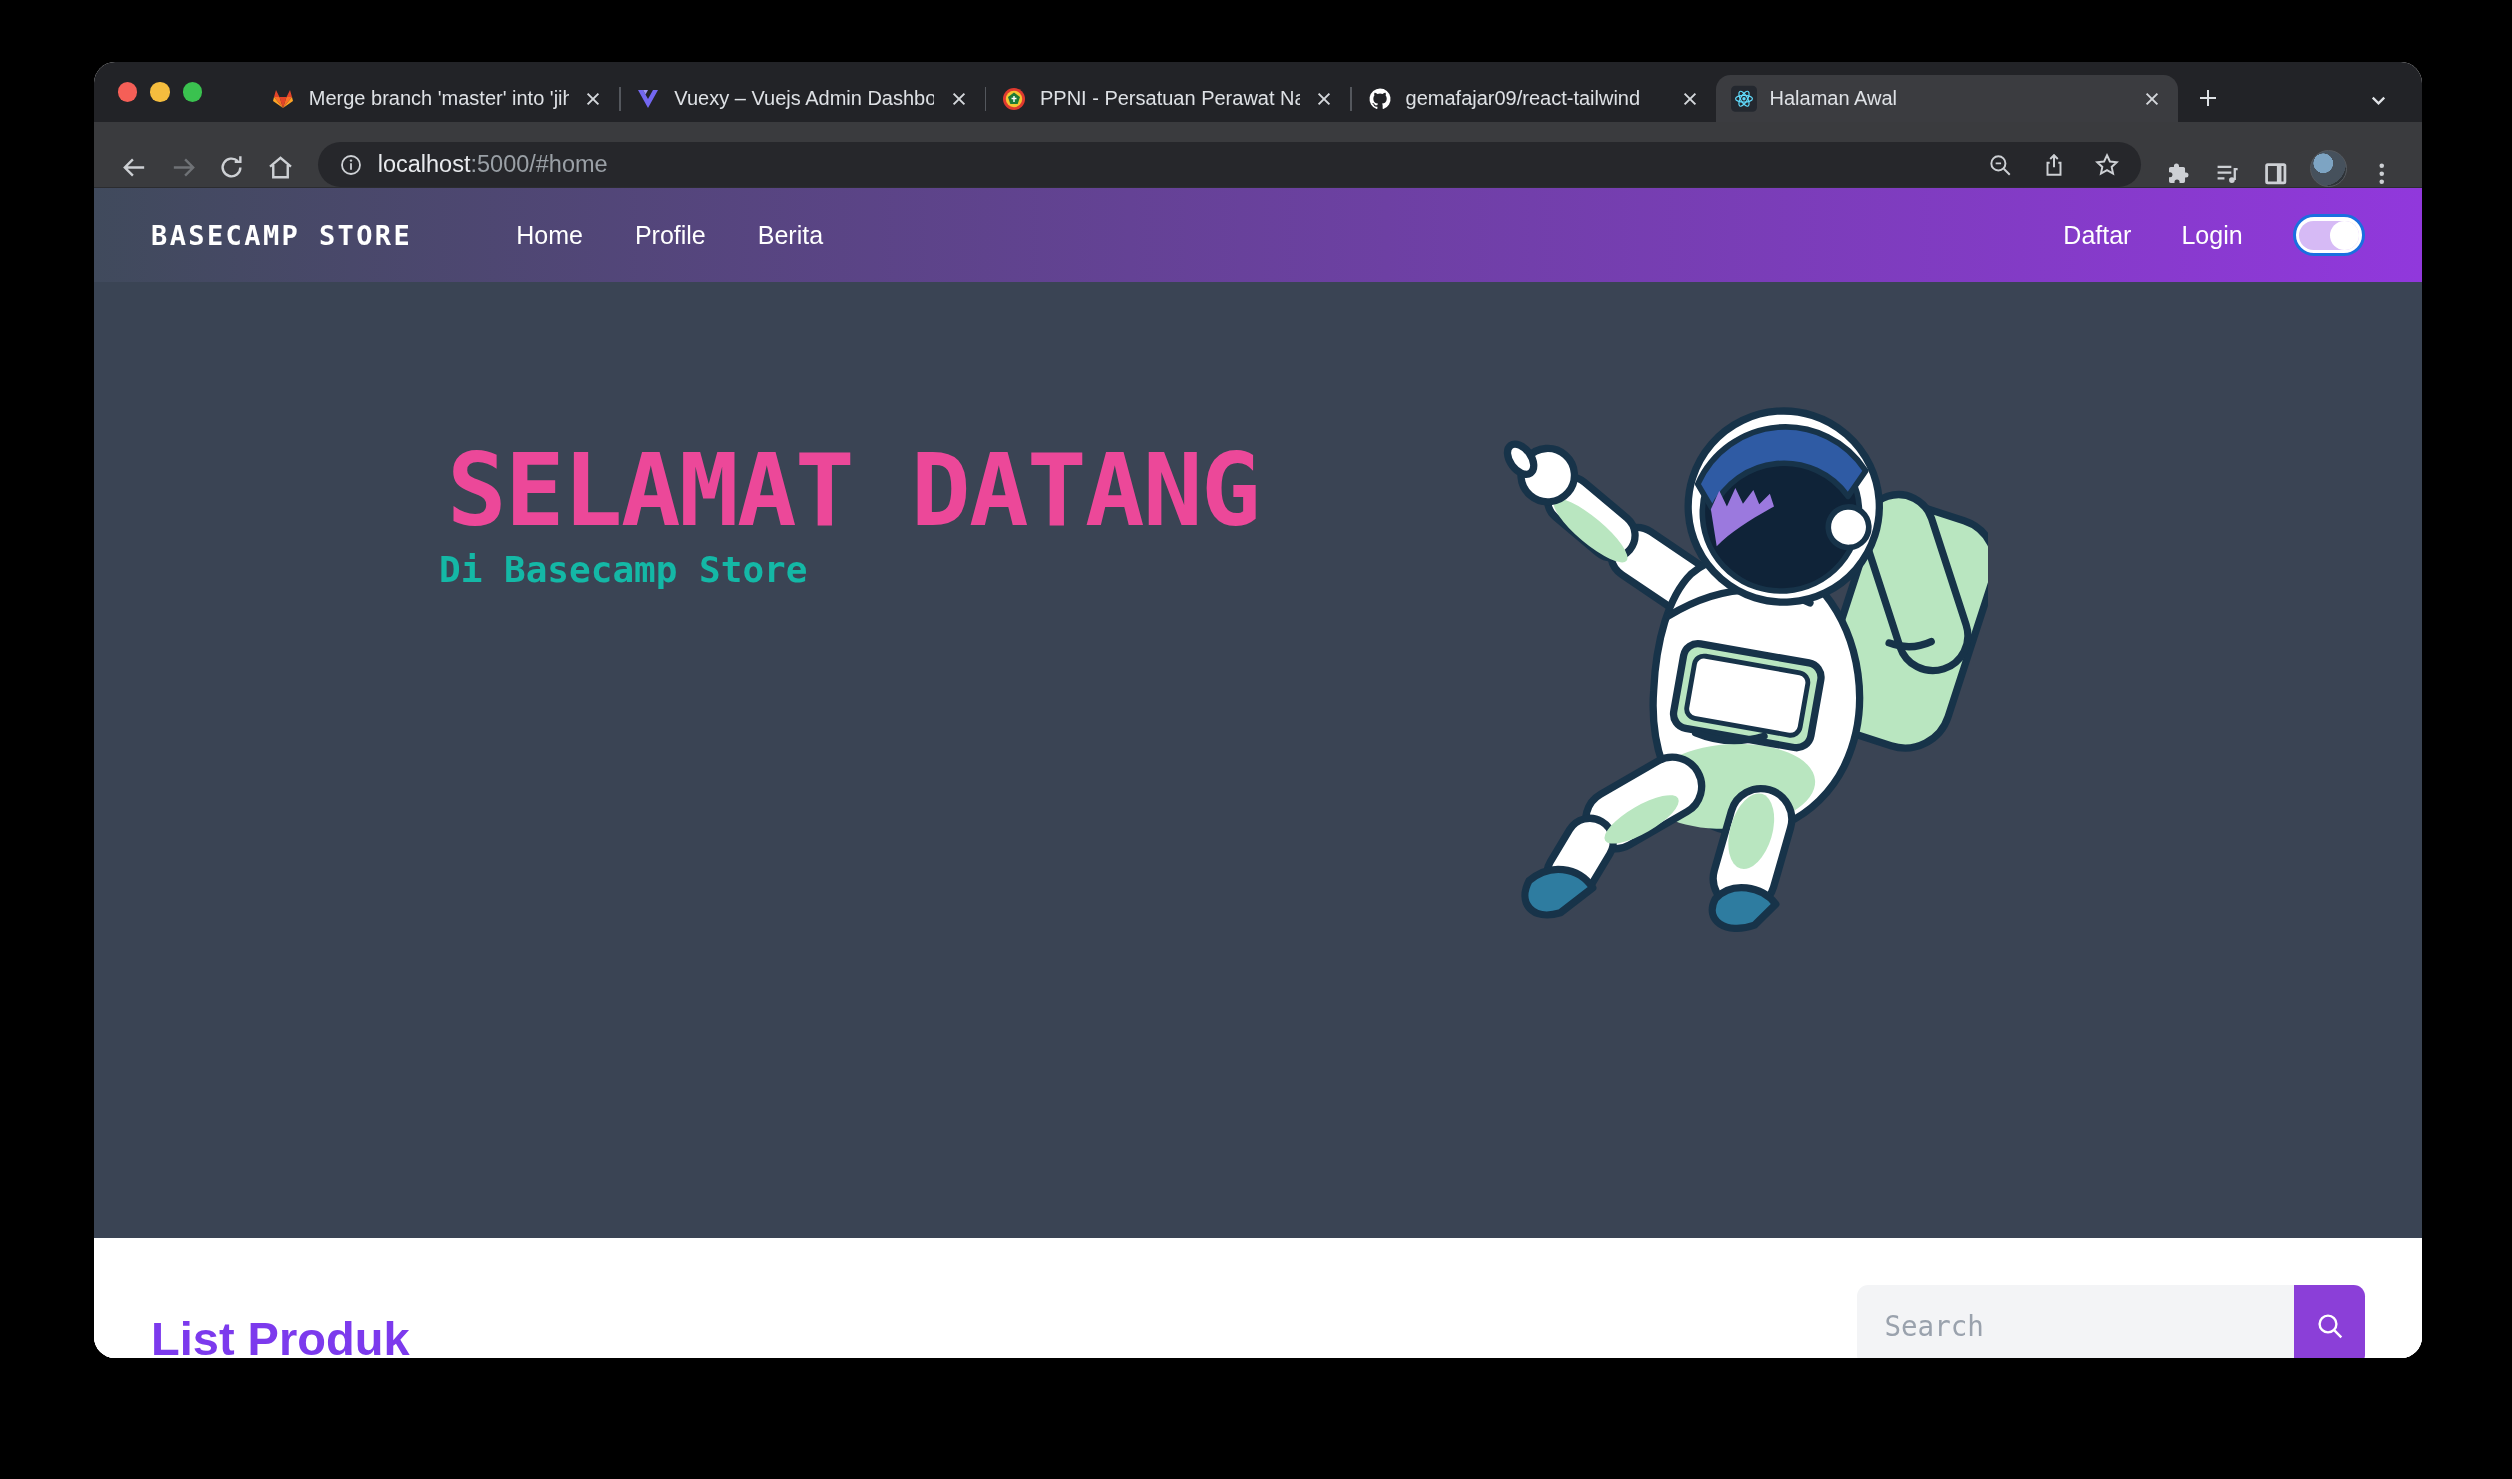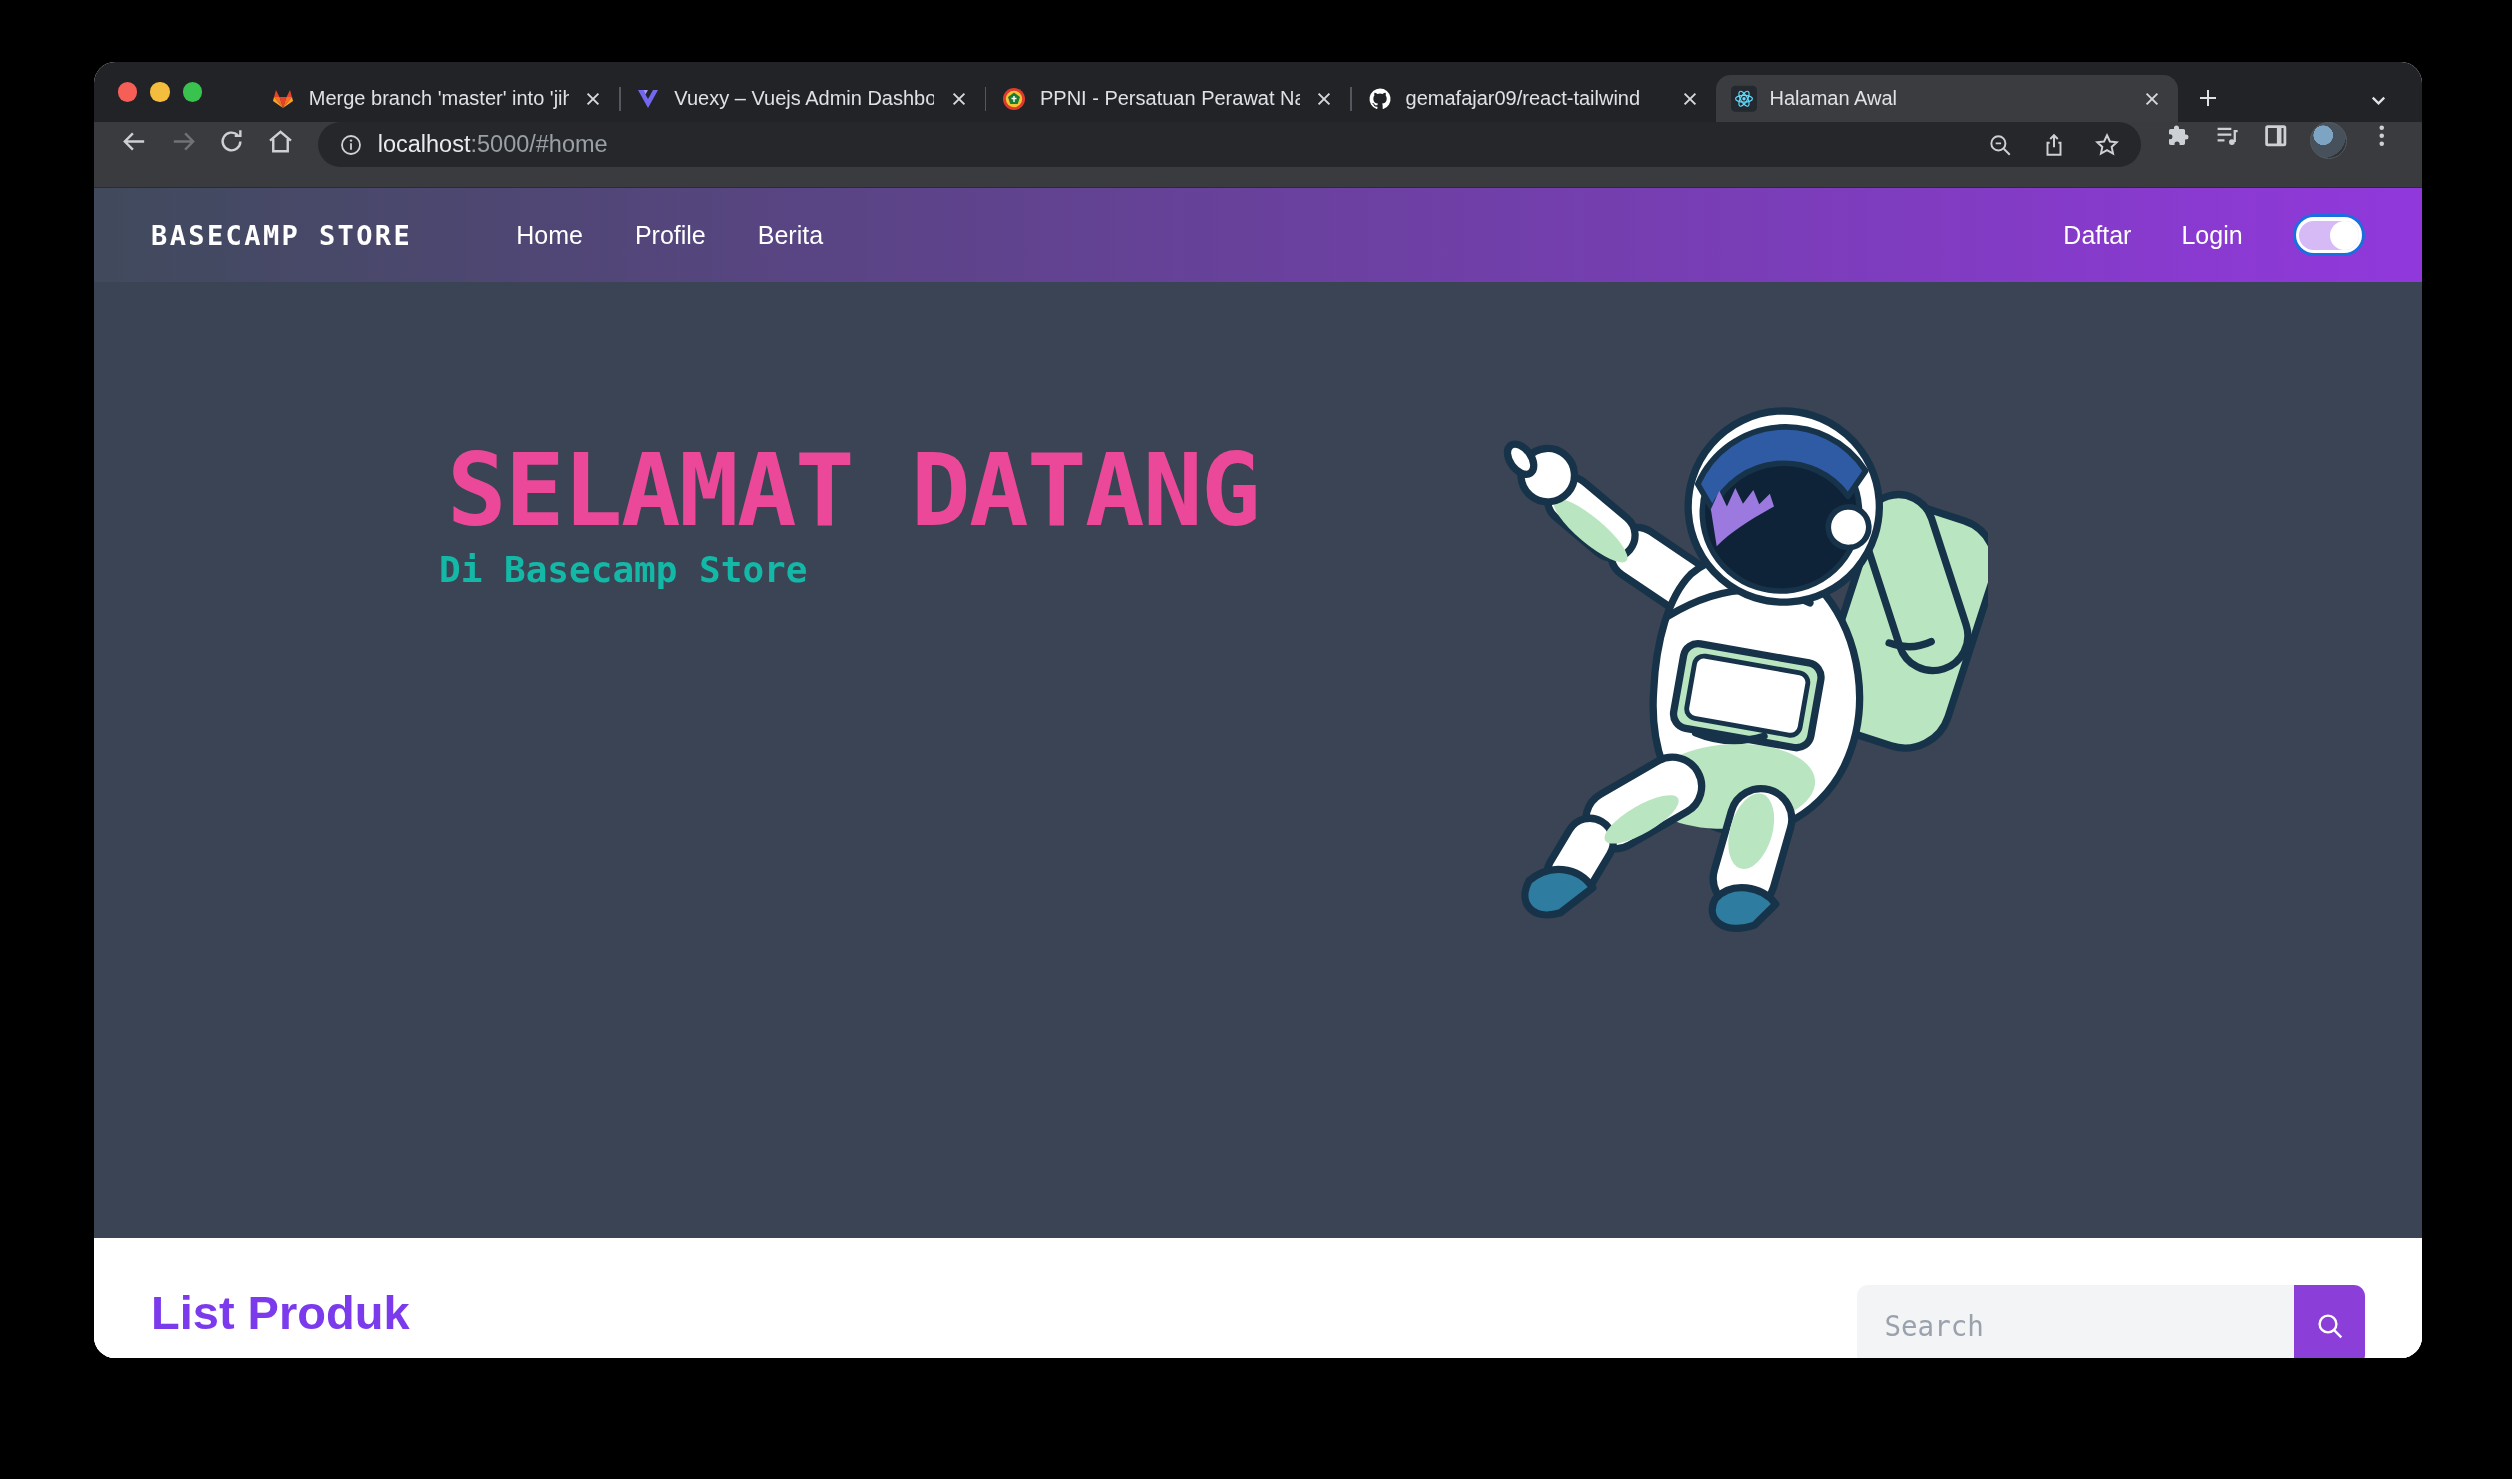--- a/index.html
+++ b/index.html
@@ -24,21 +24,21 @@
   .tab.active { width:462px; background:#3b3c40; border-radius:14.6px 14.6px 0 0; }
   .tab-sep { width:1.6px; height:24px; background:#54575d; margin-bottom:11.3px; flex:0 0 auto; }
   .favicon { width:26px; height:26px; flex:0 0 auto; display:flex; align-items:center; justify-content:center; }
   .closex { width:23px; height:23px; color:#d4d7db; flex:0 0 auto; display:flex; align-items:center; justify-content:center; }
   .closex svg { width:18px; height:18px; }
   .newtab { width:45px; height:45px; display:flex; align-items:center; justify-content:center; color:#dee1e5; margin-left:8px; margin-bottom:1.6px; }
   .tabchevron { margin-left:auto; margin-right:32px; margin-bottom:11.3px; color:#dee1e5; }
 
   
   .toolbar { height:66px; background:#3a3b3e; border-bottom:1.6px solid #2b2c2f;
-             display:flex; align-items:flex-start; padding:0 16px; flex:0 0 auto; }
+             display:flex; align-items:flex-end; padding:0 16px; flex:0 0 auto; }
   .navbtn { width:39px; height:39px; display:flex; align-items:center; justify-content:center;
             color:#cdd0d4; margin:0 4.9px; }
   .navbtn.disabled { color:#6f7276; }
   .omnibox { flex:1; height:45px; background:#26272b; border-radius:23px; margin:0 13px;
              display:flex; align-items:center; padding:0 21px; min-width:0; }
   .omnibox .urltext { font-size:23.5px; margin-left:14.6px; white-space:nowrap; overflow:hidden; }
   .urlhost { color:#e8eaed; } .urlrest { color:#9aa0a6; }
   .omni-spacer { flex:1; }
   .omni-icon { color:#cdd0d4; margin-left:27.5px; display:flex; }
   .tool-icon { color:#cdd0d4; margin:0 10.5px; display:flex; }
@@ -60,21 +60,21 @@
   .toggle .knob { position:absolute; right:0px; top:0px; width:29px; height:29px; border-radius:50%; background:#fff; }
 
   .hero { height:956px; flex:0 0 auto; background:var(--hero-bg,#3a4454); position:relative; overflow:hidden; }
   .hero-title { position:absolute; left:353px; top:151px; font-family:"DejaVu Sans Mono", monospace;
                 font-weight:bold; font-size:99px; letter-spacing:-1.6px; color:var(--hero-title-pink,#ec4899); white-space:nowrap; }
   .hero-sub { position:absolute; left:345px; top:267px; font-family:"DejaVu Sans Mono", monospace;
               font-weight:bold; font-size:36px; color:#14b8a6; white-space:nowrap; }
   .astro { position:absolute; left:1376px; top:87px; width:518px; height:567px; }
 
   .products { flex:1; background:#fff; padding:47px 57px 0 57px; min-height:0; }
-  .prod-head-row { display:flex; align-items:flex-start; justify-content:space-between; }
+  .prod-head-row { display:flex; align-items:flex-end; justify-content:space-between; }
   .prod-heading { font-size:47px; font-weight:bold; color:var(--heading-purple,#7c3aed); }
   .searchbar { display:flex; width:508px; height:81px; }
   .searchbar input { flex:1; min-width:0; border:none; outline:none; background:#f3f4f6;
                      border-radius:11.3px 0 0 11.3px; padding:0 27.5px; font-size:27.5px;
                      font-family:"DejaVu Sans Mono", monospace; color:#374151; }
   .searchbar input::placeholder { color:#9aa2ad; }
   .search-btn { width:71px; border:none; background:var(--button-purple,#8b3fd8);
                 border-radius:0 11.3px 11.3px 0; display:flex; align-items:center; justify-content:center; cursor:pointer; }
   .cards { display:grid; grid-template-columns:repeat(4,1fr); gap:27.5px; margin-top:31px; }
   .card { background:#fff; border:1.6px solid #e9ebef; border-radius:14.6px; padding:12px;

